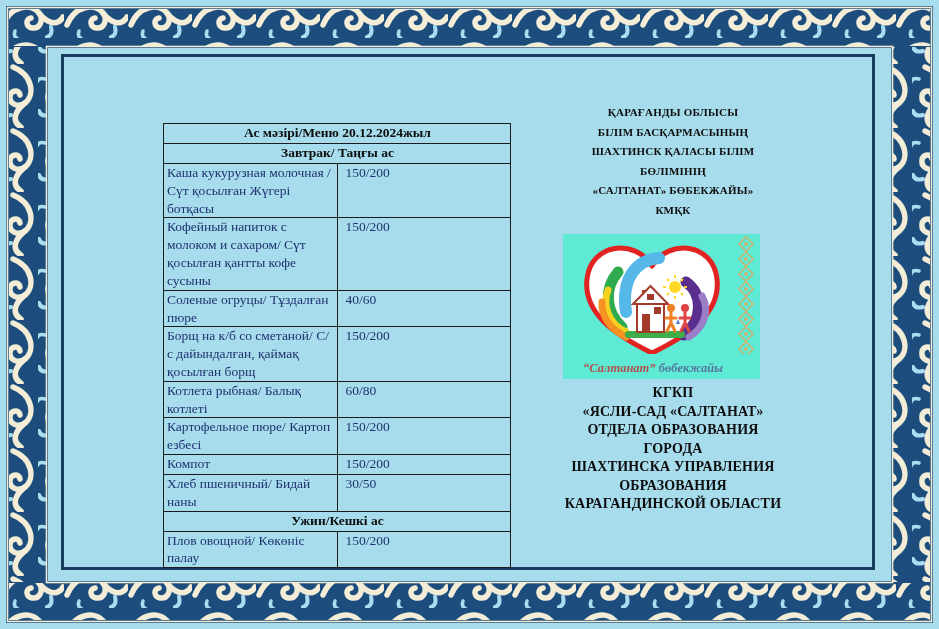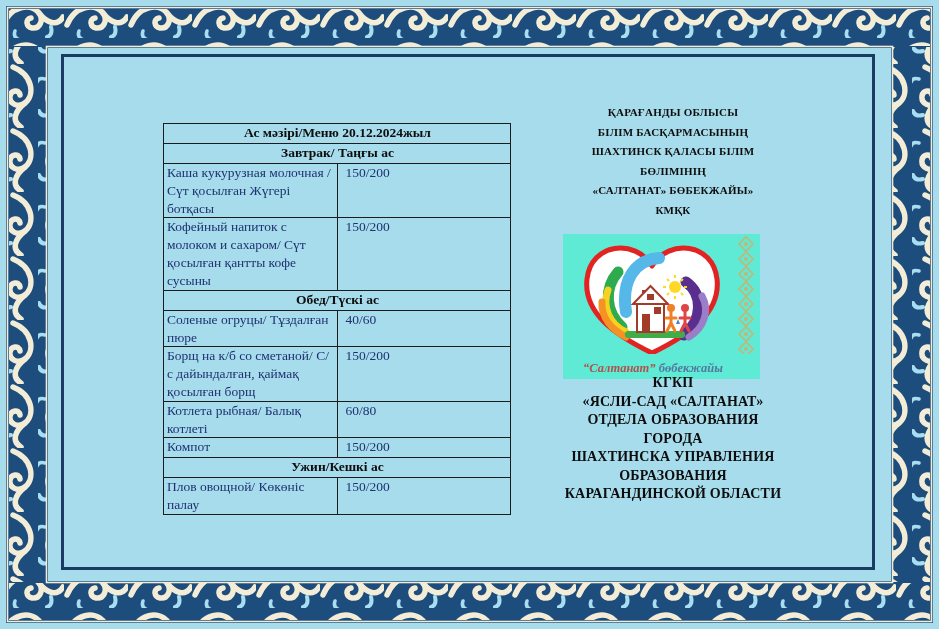--- a/index.html
+++ b/index.html
@@ -30,21 +30,21 @@
   .menu-table .qty{width:53px;padding-left:8px;}
   .menu-table tr.one td{height:19px;}
   .menu-table tr.tall td{height:38px;}
   
   .org-header{
     position:absolute;left:543px;top:103px;width:260px;
     text-align:center;font-weight:bold;color:#0d0d0d;
     font-size:11px;line-height:19.5px;white-space:pre-line;letter-spacing:.2px;
   }
   .org-footer{
-    position:absolute;left:538px;top:374px;width:270px;
+    position:absolute;left:538px;top:384px;width:270px;
     text-align:center;font-weight:bold;color:#0d0d0d;
     font-size:14px;line-height:18.5px;white-space:pre-line;letter-spacing:.2px;
   }
   .logo-box{
     position:absolute;left:563px;top:228px;width:197px;height:145px;
     background:#5eead4;
     margin-top:6px;
   }
   .logo-caption{
     position:absolute;left:0;bottom:3px;width:180px;text-align:center;
@@ -95,37 +95,42 @@
         </tr>
         <tr class="">
           <td class="item">Каша кукурузная  молочная / Сүт қосылған Жүгері ботқасы</td>
           <td class="qty">150/200</td>
         </tr>
         <tr class="">
           <td class="item">Кофейный напиток с молоком и сахаром/ Сүт қосылған қантты кофе сусыны</td>
           <td class="qty">150/200</td>
         </tr>
         <tr class="one">
-          <td colspan="2" class="sec">Обед/Түскі ас</td>
-        </tr>
-        <tr class="one">
           <td class="item">Соленые огруцы/ Тұздалған пюре</td>
           <td class="qty">40/60</td>
         </tr>
         <tr class="">
           <td class="item">Борщ на к/б со сметаной/ С/с дайындалған, қаймақ қосылған борщ</td>
           <td class="qty">150/200</td>
         </tr>
         <tr class="one">
           <td class="item">Котлета рыбная/ Балық котлеті</td>
           <td class="qty">60/80</td>
         </tr>
         <tr class="one">
+          <td class="item">Картофельное пюре/ Картоп езбесі</td>
+          <td class="qty">150/200</td>
+        </tr>
+        <tr class="one">
           <td class="item">Компот</td>
           <td class="qty">150/200</td>
+        </tr>
+        <tr class="one">
+          <td class="item">Хлеб пшеничный/ Бидай наны</td>
+          <td class="qty">30/50</td>
         </tr>
         <tr class="one">
           <td colspan="2" class="sec">Ужин/Кешкі ас</td>
         </tr>
         <tr class="one">
           <td class="item">Плов овощной/ Көкөніс палау</td>
           <td class="qty">150/200</td>
         </tr>
       </tbody>
   </table>

